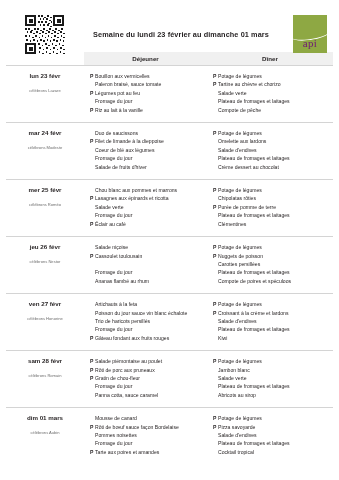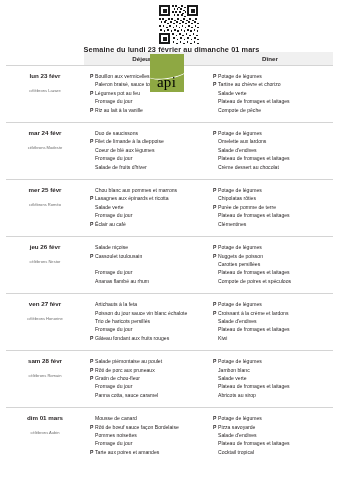--- a/index.html
+++ b/index.html
@@ -19,22 +19,21 @@
     background: #fff;
     overflow: hidden;
   }
 
   
   .header {
     position: relative;
     height: 52px;
     display: flex;
     align-items: center;
-    padding: 4px 6px 0 6px;
-    flex-direction: column;
+    padding: 16px 6px 0 6px;
   }
   .qr {
     width: 41px;
     height: 41px;
     margin-left: 18px;
     flex: 0 0 auto;
     background: #fff;
     position: relative;
   }
   .qr svg { display: block; }
@@ -69,22 +68,22 @@
     border-radius: 0 0 60% 40%;
     transform: rotate(-6deg);
   }
   .logo .api-text {
     position: absolute;
     left: 0;
     right: 0;
     bottom: 2px;
     text-align: center;
     font-family: "Liberation Serif", serif;
-    font-size: 15px;
-    color: #000000;
+    font-size: 11px;
+    color: #701a75;
     line-height: 15px;
     letter-spacing: 0.3px;
   }
 
   
   .table {
     width: 327px;
     margin: 0 auto;
     border-collapse: collapse;
     table-layout: fixed;

